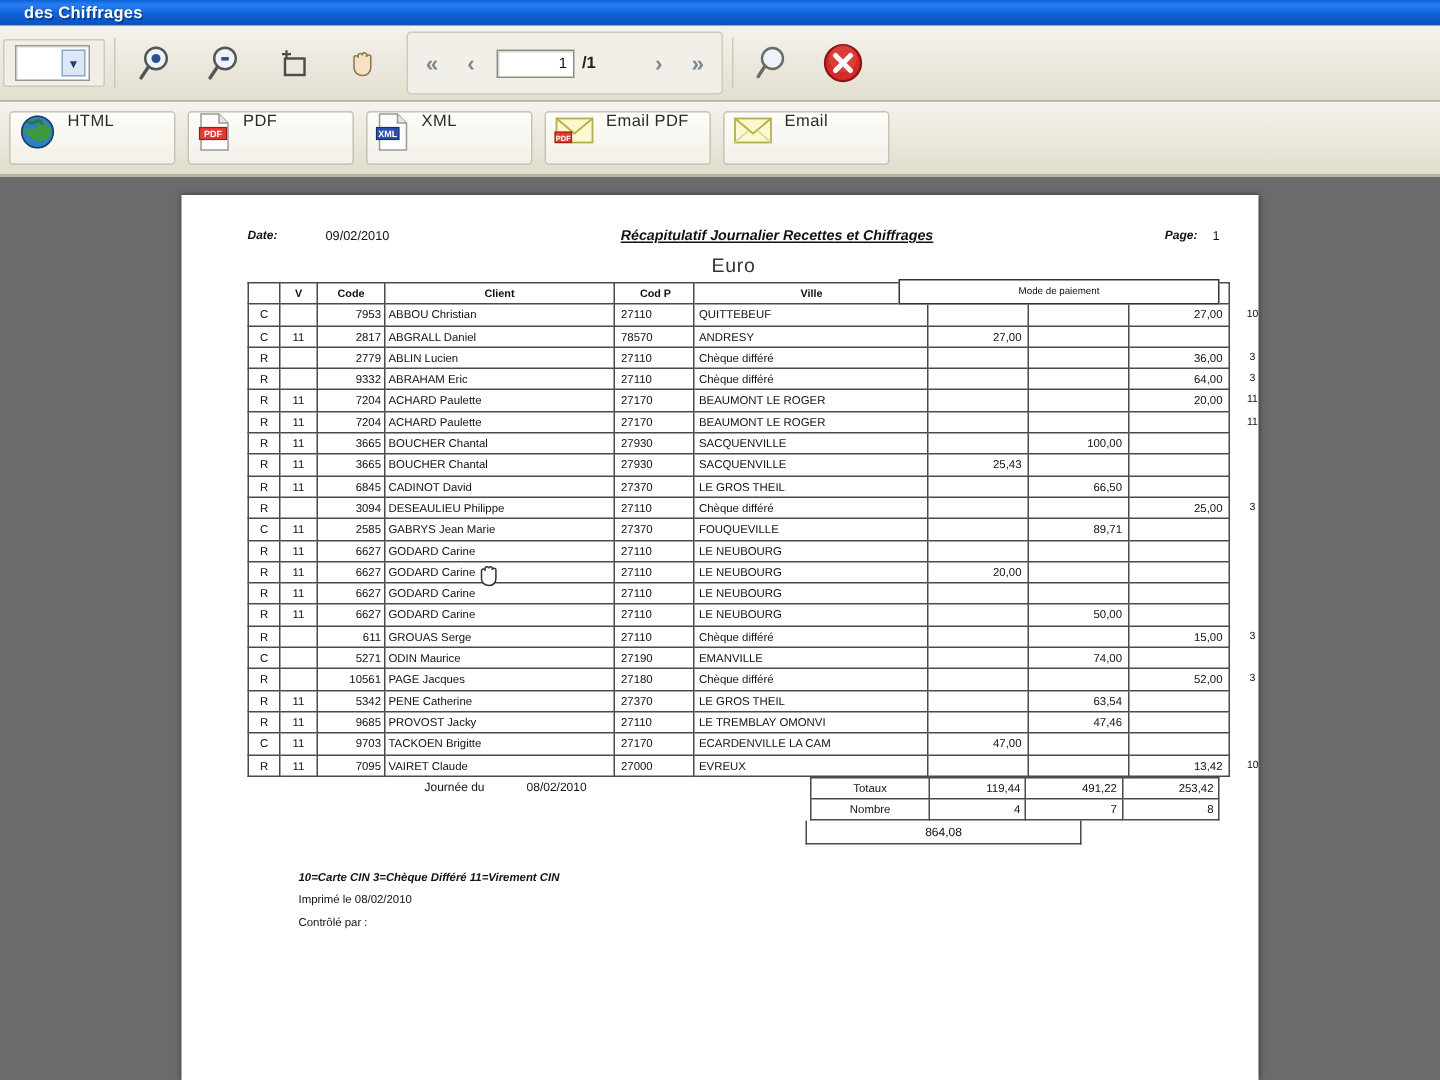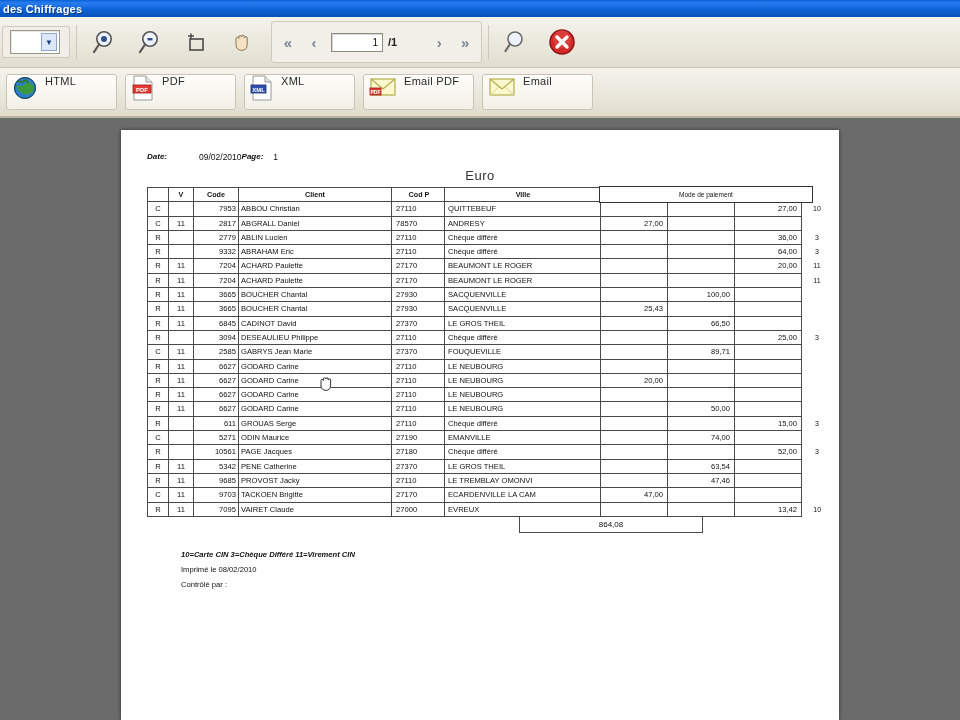--- a/index.html
+++ b/index.html
@@ -7,21 +7,21 @@
     width:960px;height:720px;overflow:hidden;
     font-family:"Liberation Sans", sans-serif;
     background:#5a5a5a;
   }
   
   #titlebar{
     height:17px;
     background:linear-gradient(to bottom,#0a62d6 0%,#2a7df0 18%,#0d62d8 55%,#0a52b8 100%);
     color:#fff;font-size:11px;font-weight:bold;
     display:flex;align-items:center;
-    padding-left:3px;
+    padding-left:16px;
     text-shadow:1px 1px 0 rgba(0,0,0,.35);
     letter-spacing:.2px;
   }
   
   #toolbar1{
     height:50px;
     background:linear-gradient(to bottom,#f4f2ec 0%,#eceadf 45%,#e2dfd0 100%);
     border-bottom:1px solid #c9c4b2;
     display:flex;align-items:center;gap:4px;padding-left:2px;
     position:relative;
@@ -83,21 +83,21 @@
     overflow:hidden;position:relative;
     display:flex;justify-content:center;
   }
   #page{
     width:718px;margin-top:12px;background:#fff;
     box-shadow:0 0 4px rgba(0,0,0,.55);
     position:relative;
     font-family:"Liberation Sans", sans-serif;
     color:#111;
   }
-  .doc-inner{padding:22px 26px 0 26px;}
+  .doc-inner{padding:22px 26px 0 44px;}
   .hdr-row{display:flex;align-items:flex-start;font-size:9px;}
   .hdr-date-lbl{font-style:italic;font-weight:bold;font-size:8px;width:52px;}
   .hdr-date-val{font-size:8.5px;}
   .hdr-title{
     flex:1;text-align:center;font-weight:bold;font-size:9.5px;
     text-decoration:underline;font-style:italic;
   }
   .hdr-page-lbl{font-style:italic;font-weight:bold;font-size:8px;margin-right:10px;}
   .hdr-page-val{font-size:8.5px;}
   .currency{text-align:center;font-size:13px;color:#333;margin-top:6px;letter-spacing:.5px;}
@@ -271,20 +271,21 @@
   </div>
 </div>
 
 <div id="viewer">
   <div id="page">
     <div class="doc-inner">
 
       <div class="hdr-row">
         <span class="hdr-date-lbl">Date:</span>
         <span class="hdr-date-val">09/02/2010</span>
+        <span class="hdr-title">Récapitulatif Journalier Recettes et Chiffrages</span>
         <span class="hdr-page-lbl">Page:</span>
         <span class="hdr-page-val">1</span>
       </div>
 
       <div class="currency">Euro</div>
       <div class="modecap">Mode de paiement</div>
 
       <table class="rep">
         <thead>
           <tr>
@@ -561,20 +562,42 @@
               <td class="c-codp">27000</td>
               <td class="c-ville">EVREUX</td>
               <td class="c-amt"></td>
               <td class="c-amt"></td>
               <td class="c-amt">13,42</td>
               <td class="c-tail">10</td>
             </tr>
           </tbody>
       </table>
 
+      <div class="totals-wrap">
+        <div class="journee">
+          <span>Journée du</span>
+          <span>08/02/2010</span>
+        </div>
+        <table class="tot">
+          <tbody>
+              <tr>
+            <td class="tot-lbl">Totaux</td>
+            <td class="tot-amt">119,44</td>
+            <td class="tot-amt">491,22</td>
+            <td class="tot-amt">253,42</td>
+          </tr>
+          <tr>
+            <td class="tot-lbl">Nombre</td>
+            <td class="tot-amt">4</td>
+            <td class="tot-amt">7</td>
+            <td class="tot-amt">8</td>
+          </tr>
+        </tbody>
+          </table>
+      </div>
       <div style="display:flex;">
           <div style="width:268px;"></div>
         <div class="grand">864,08</div>
       </div>
 
       <div class="footnotes">
         <div class="fn-legend">10=Carte CIN 3=Chèque Différé 11=Virement CIN</div>
         <div>Imprimé le 08/02/2010</div>
         <div>Contrôlé par :</div>
       </div>

